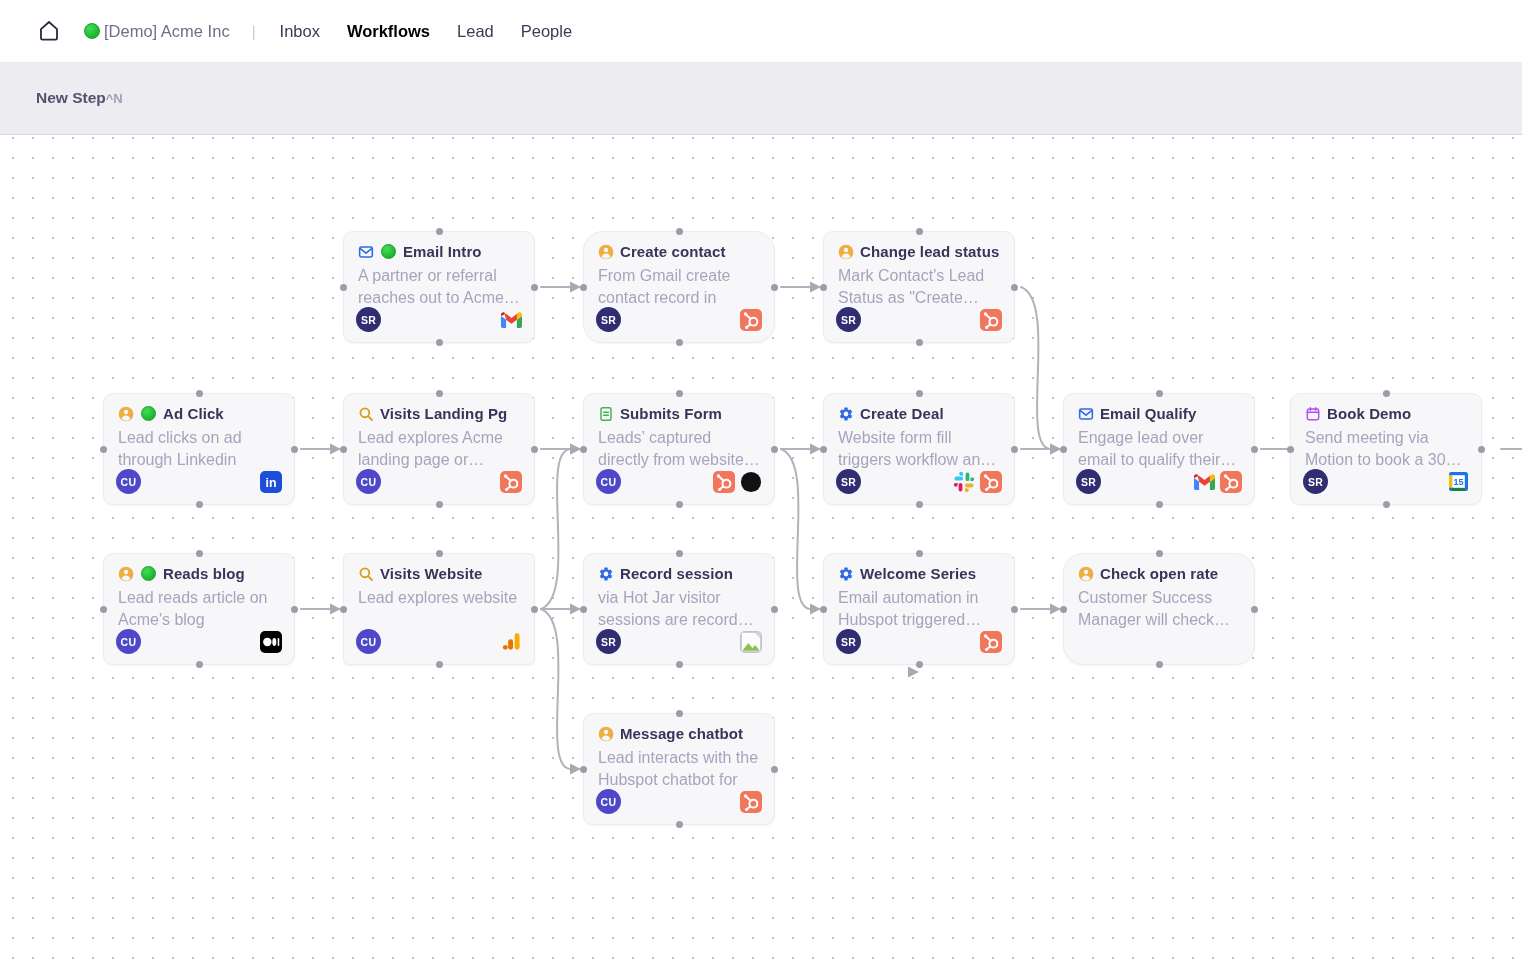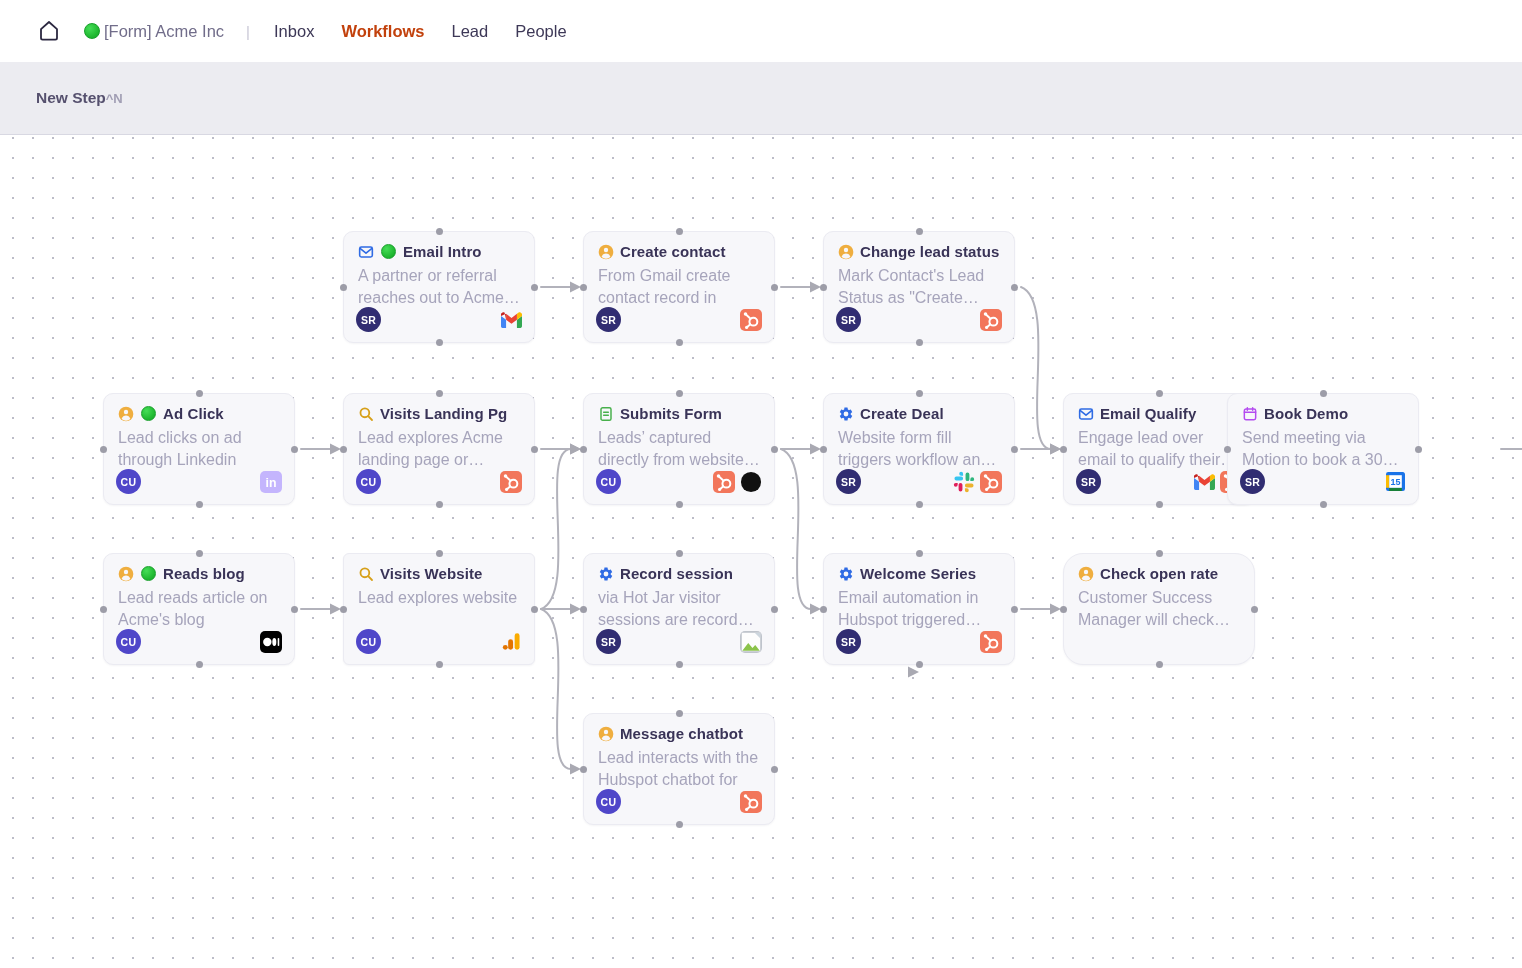--- a/index.html
+++ b/index.html
@@ -12,21 +12,21 @@
   .home-btn { width: 26px; height: 26px; display: flex; align-items: center;
     justify-content: center; cursor: pointer; }
   .org { display: flex; align-items: center; margin-left: 22px; gap: 4px; }
   .green-dot { width: 16px; height: 16px; border-radius: 50%;
     background: radial-gradient(circle at 35% 30%, #45dd57, #22bb33 60%, #149f26);
     border: 1px solid #17a02a; flex: 0 0 auto; }
   .org-name { font-size: 16.5px; color: #716d8a; font-weight: 500; }
   .nav-divider { color: #c9c7d6; margin: 0 24px 0 22px; font-size: 15px; }
   .nav { display: flex; align-items: center; gap: 27px; }
   .nav-item { font-size: 16.5px; color: #3d3857; font-weight: 500; cursor: pointer; }
-  .nav-item.active { color: #c2410c; font-weight: 700; }
+  .nav-item.active { color: #000000; font-weight: 700; }
 
   
   .strip { height: 73px; background: #ececf1; border-bottom: 1px solid #d8d8e2;
     display: flex; align-items: center; padding: 0 36px; }
   .new-step { display: flex; align-items: baseline; gap: 0; cursor: pointer; }
   .new-step-label { font-size: 15.5px; color: #55506e; font-weight: 600; }
   .new-step-kbd { font-size: 13px; color: #a19eb4; font-weight: 600; }
 
   
   .canvas { position: relative; width: 1522px; height: 833px; overflow: hidden;
@@ -68,21 +68,21 @@
 <body>
 
 <div class="topbar">
   <div class="home-btn">
     <svg width="24" height="24" viewBox="0 0 24 24" fill="none" stroke="#2b2740" stroke-width="1.8" stroke-linejoin="round">
         <path d="M4 10.2 12 3l8 7.2V19a1.6 1.6 0 0 1-1.6 1.6H5.6A1.6 1.6 0 0 1 4 19z"></path>
       </svg>
   </div>
   <div class="org">
     <span class="green-dot"></span>
-    <span class="org-name">[Form] Acme Inc</span>
+    <span class="org-name">[Demo] Acme Inc</span>
   </div>
   <span class="nav-divider">|</span>
   <div class="nav">
     <span class="nav-item">Inbox</span>
     <span class="nav-item active">Workflows</span>
     <span class="nav-item">Lead</span>
     <span class="nav-item">People</span>
   </div>
 </div>
 
@@ -150,21 +150,21 @@
               <path fill="#4285f4" d="M1.7 18h4.1V8.7L0 4.3v12A1.7 1.7 0 0 0 1.7 18z"></path>
               <path fill="#34a853" d="M18.2 18h4.1a1.7 1.7 0 0 0 1.7-1.7v-12l-5.8 4.4z"></path>
               <path fill="#fbbc04" d="M18.2 1.9v6.8L24 4.3V2.8C24 .6 21.5-.6 19.8.7z"></path>
               <path fill="#c5221f" d="M5.8 8.7V1.9L0 4.3V2.8C0 .6 2.5-.6 4.2.7z"></path>
               <path fill="#ea4335" d="M5.8 1.9 12 6.6l6.2-4.7v6.8L12 13.4 5.8 8.7z"></path>
             </svg>
           </span>
         </span>
     </div>
   </div>
-    <div class="node" style="left: 583px; top: 96px;">
+    <div class="node" style="left: 583px; top: 96px; border-radius: 20px;">
     <div class="handle handle-top"></div>
     <div class="handle handle-bottom"></div>
     <div class="handle handle-left"></div>
     <div class="handle handle-right"></div>
     <div class="node-head">
       <span class="node-icon" style="color: rgb(239, 174, 63);">
           <svg viewBox="0 0 24 24">
             <circle cx="12" cy="12" r="11" fill="currentColor"></circle>
             <circle cx="12" cy="9" r="3.3" fill="#f7f7fa"></circle>
             <path d="M5.4 19.6c1-3.9 3.9-5.4 6.6-5.4s5.6 1.5 6.6 5.4a11 11 0 0 1-13.2 0z" fill="#f7f7fa"></path>
@@ -234,21 +234,21 @@
             <path d="M5.4 19.6c1-3.9 3.9-5.4 6.6-5.4s5.6 1.5 6.6 5.4a11 11 0 0 1-13.2 0z" fill="#f7f7fa"></path>
           </svg>
         </span>
       <span class="green-dot"></span>
       <span class="node-title">Ad Click</span>
     </div>
     <div class="node-desc">Lead clicks on ad through Linkedin</div>
     <div class="node-footer">
       <span class="badge" style="background: rgb(79, 70, 201);">CU</span>
       <span class="apps">
-          <span class="app-icon" style="background: #c4b5fd;">
+          <span class="app-icon" style="background: #1d4ed8;">
             <svg width="22" height="22" viewBox="0 0 24 24">
               <text x="12" y="17.5" text-anchor="middle" font-family="Liberation Sans, sans-serif" font-size="13.5" font-weight="bold" fill="#fff">in</text>
             </svg>
           </span>
         </span>
     </div>
   </div>
     <div class="node" style="left: 343px; top: 258px;">
     <div class="handle handle-top"></div>
     <div class="handle handle-bottom"></div>
@@ -387,21 +387,21 @@
               <circle cx="14.6" cy="13.8" r="4.3" fill="none" stroke="#fff" stroke-width="2.2"></circle>
               <path d="M11.5 10.7 6.8 6.3" stroke="#fff" stroke-width="2.1" stroke-linecap="round"></path>
               <circle cx="6" cy="5.5" r="1.9" fill="#fff"></circle>
               <path d="M11.2 16.7l-3 2.6" stroke="#fff" stroke-width="2.1" stroke-linecap="round"></path>
               <circle cx="7.2" cy="20.1" r="1.7" fill="#fff"></circle>
             </svg>
           </span>
         </span>
     </div>
   </div>
-    <div class="node" style="left: 1227px; top: 258px; padding-left: 14px;">
+    <div class="node" style="left: 1290px; top: 258px; padding-left: 14px;">
     <div class="handle handle-top"></div>
     <div class="handle handle-bottom"></div>
     <div class="handle handle-left"></div>
     <div class="handle handle-right"></div>
     <div class="node-head">
       <span class="node-icon" style="color: rgb(180, 76, 240);">
           <svg viewBox="0 0 24 24" fill="none" stroke="currentColor" stroke-width="2.2" stroke-linecap="round">
             <rect x="3.5" y="4.5" width="17" height="16" rx="2.5"></rect>
             <path d="M3.5 9.5h17M8 2.5v4M16 2.5v4"></path>
           </svg>

